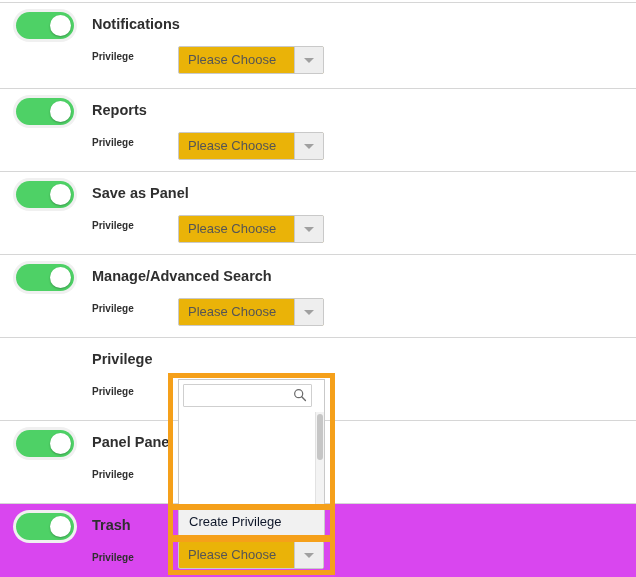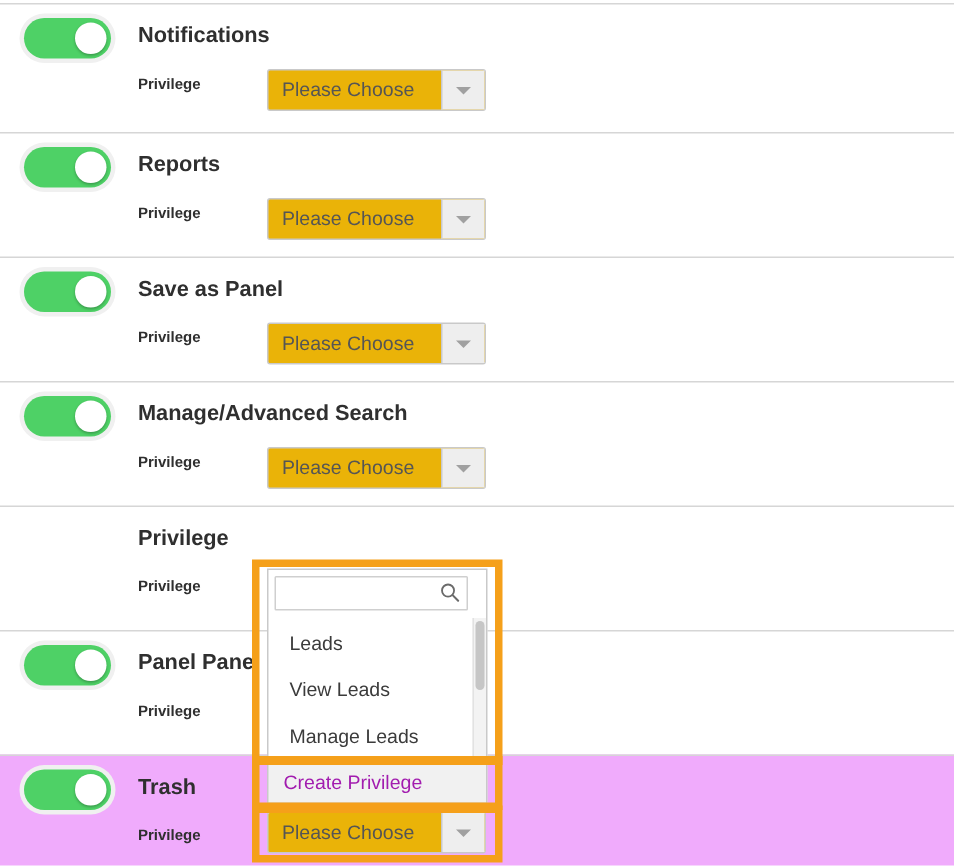--- a/index.html
+++ b/index.html
@@ -25,21 +25,21 @@
 
   
   .row {
     position: absolute;
     left: 0;
     width: 636px;
     box-sizing: border-box;
     border-top: 1px solid #d6d6d6;
   }
   .row.highlight {
-    background: #f0abfc;
+    background: #d946ef;
   }
 
   
   .toggle {
     position: absolute;
     left: 16px;
     top: 9px;
     width: 58px;
     height: 27px;
     border-radius: 14px;
@@ -203,21 +203,21 @@
     position: absolute;
     left: 178px;
     top: 508px;
     width: 147px;
     height: 28px;
     background: #f1f1f1;
     border: 1px solid #c9c9c9;
     box-sizing: border-box;
     z-index: 31;
     font-size: 13px;
-    color: #a21caf;
+    color: #0f172a;
     line-height: 26px;
     padding-left: 10px;
     white-space: nowrap;
   }
 
   
   .hl {
     position: absolute;
     border: 5px solid #f5a01a;
     box-sizing: border-box;
@@ -319,25 +319,20 @@
 
   <div id="dropdown-panel">
     <div id="dropdown-search-wrap">
       <input id="dropdown-search-input" type="text" placeholder="" style="">
       <svg class="search-icon" viewBox="0 0 16 16">
         <circle cx="6.5" cy="6.5" r="4.6" fill="none" stroke="#6b6b6b" stroke-width="1.4"></circle>
         <line x1="10" y1="10" x2="14.2" y2="14.2" stroke="#6b6b6b" stroke-width="1.6" stroke-linecap="round"></line>
       </svg>
     </div>
 
-    <div class="dd-options">
-      <div class="dd-option">Leads</div>
-      <div class="dd-option">View Leads</div>
-      <div class="dd-option">Manage Leads</div>
-    </div>
 
     <div class="dd-scrollbar">
       <div class="thumb"></div>
     </div>
   </div>
 
   <div id="create-privilege-item">Create Privilege</div>
 
   <div class="hl" id="hl-dropdown"></div>
   <div class="hl" id="hl-create"></div>

